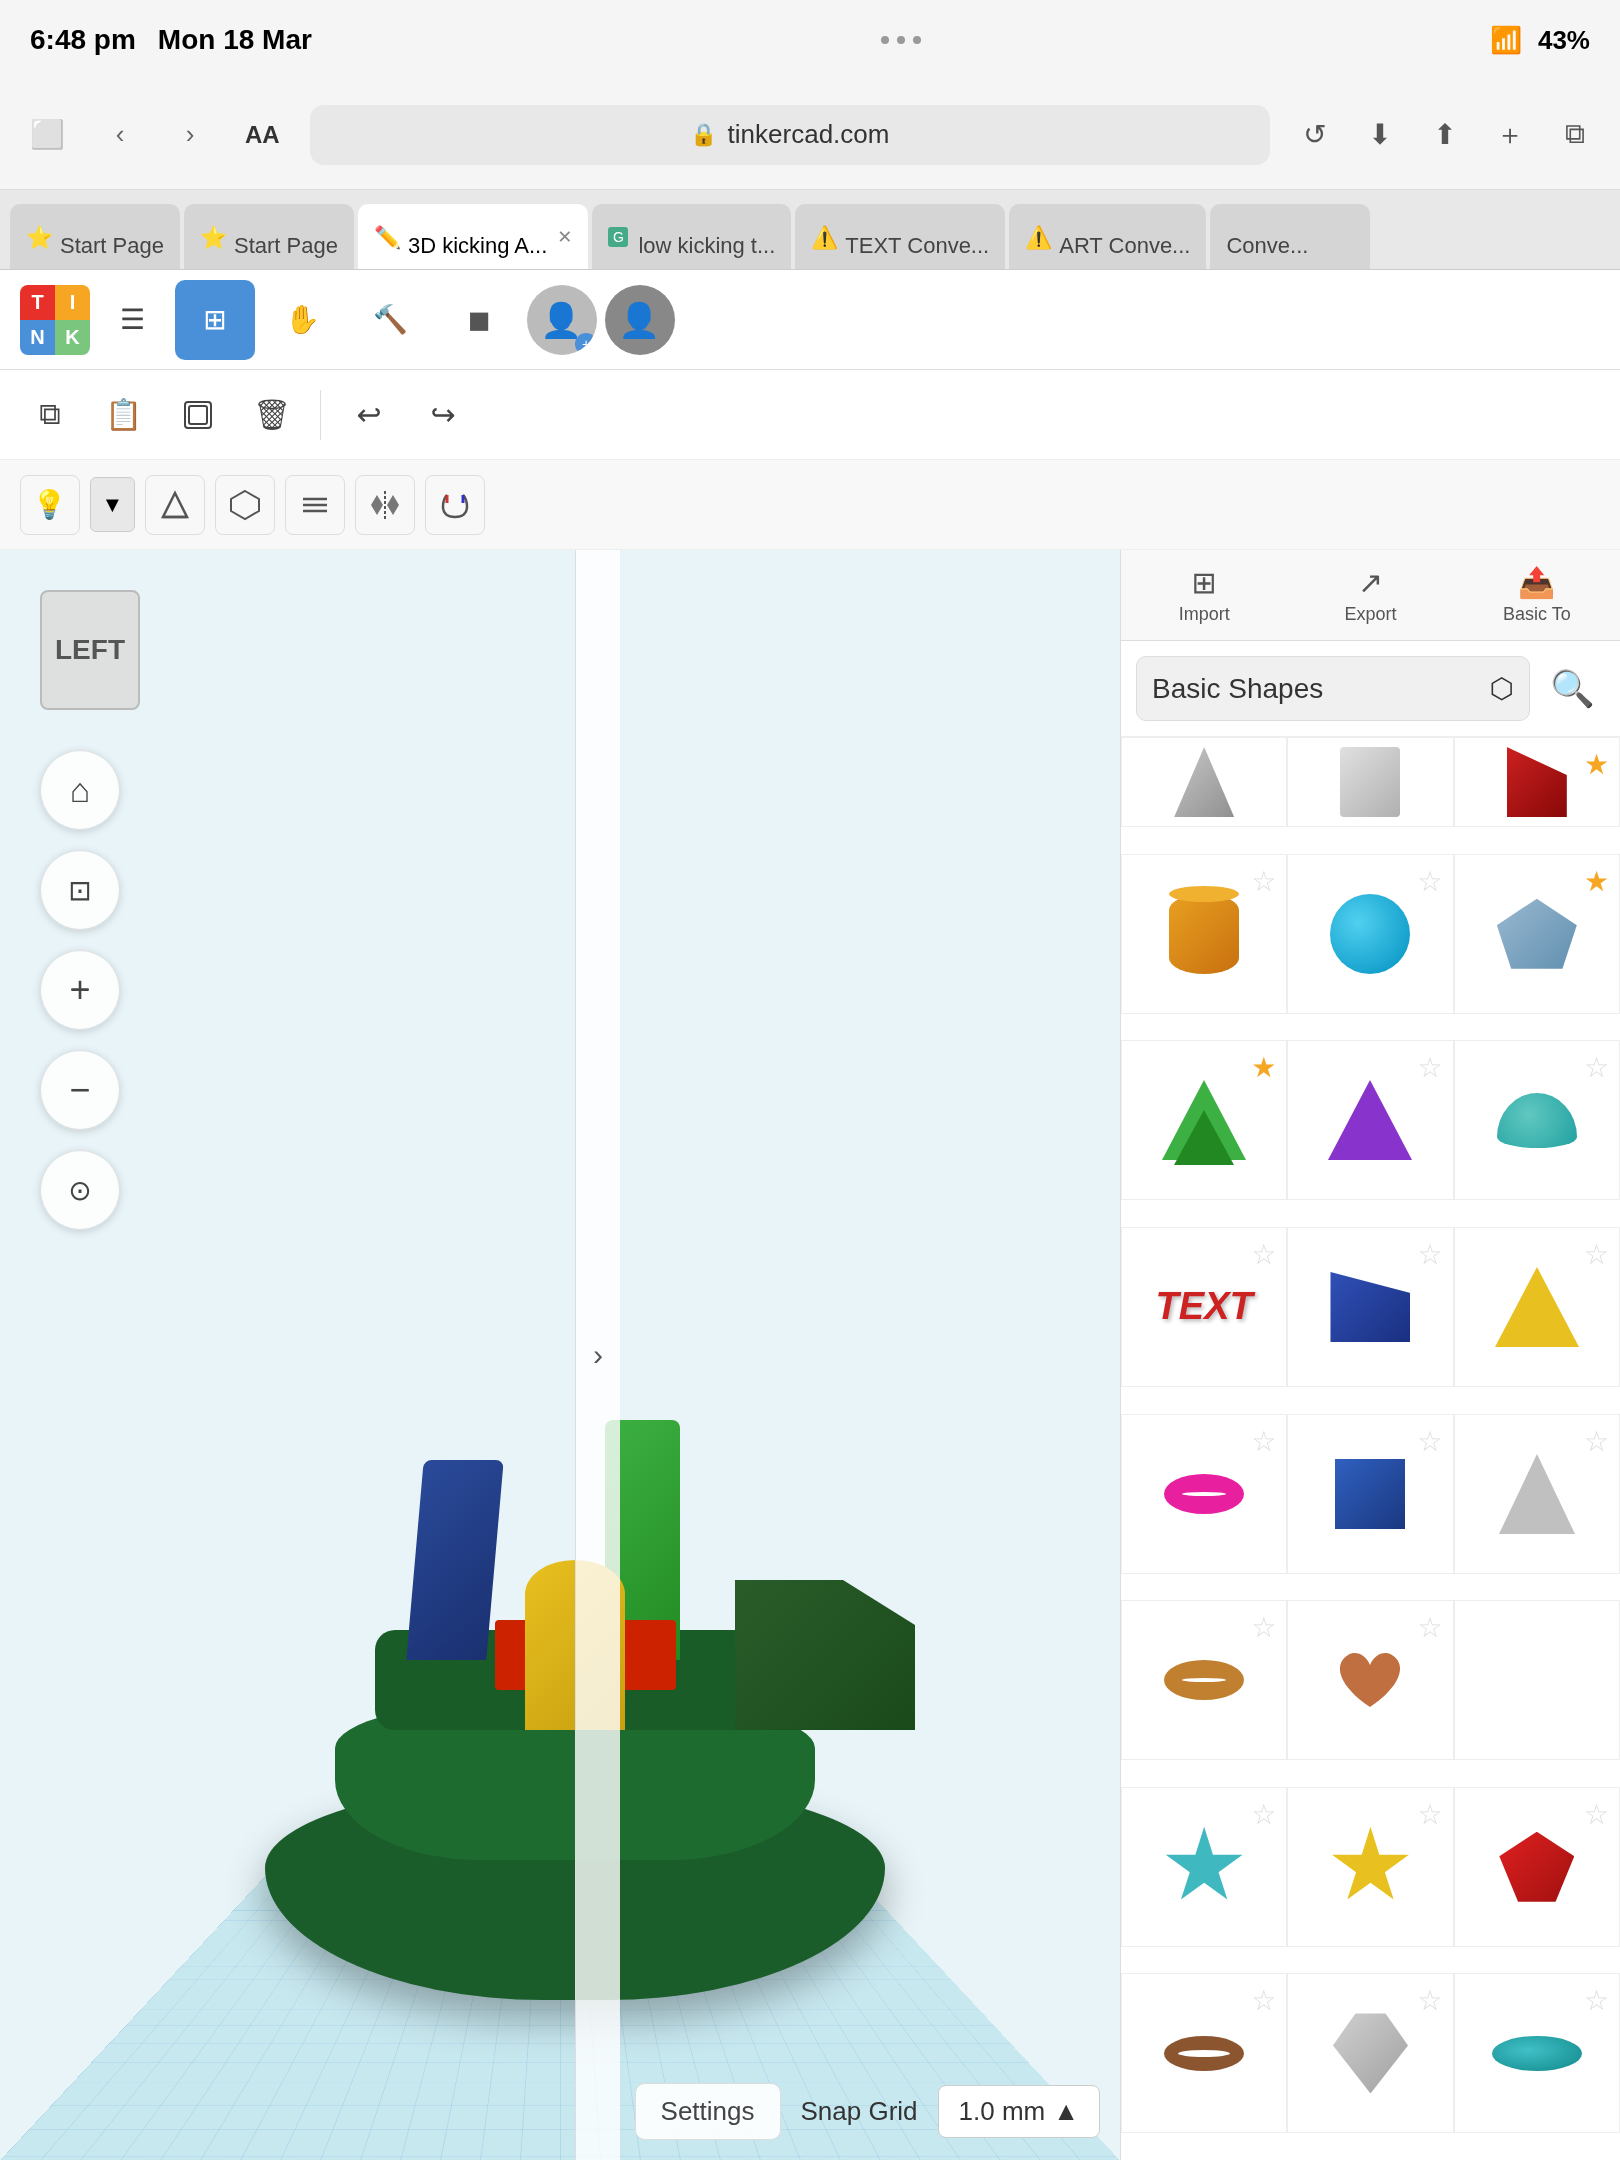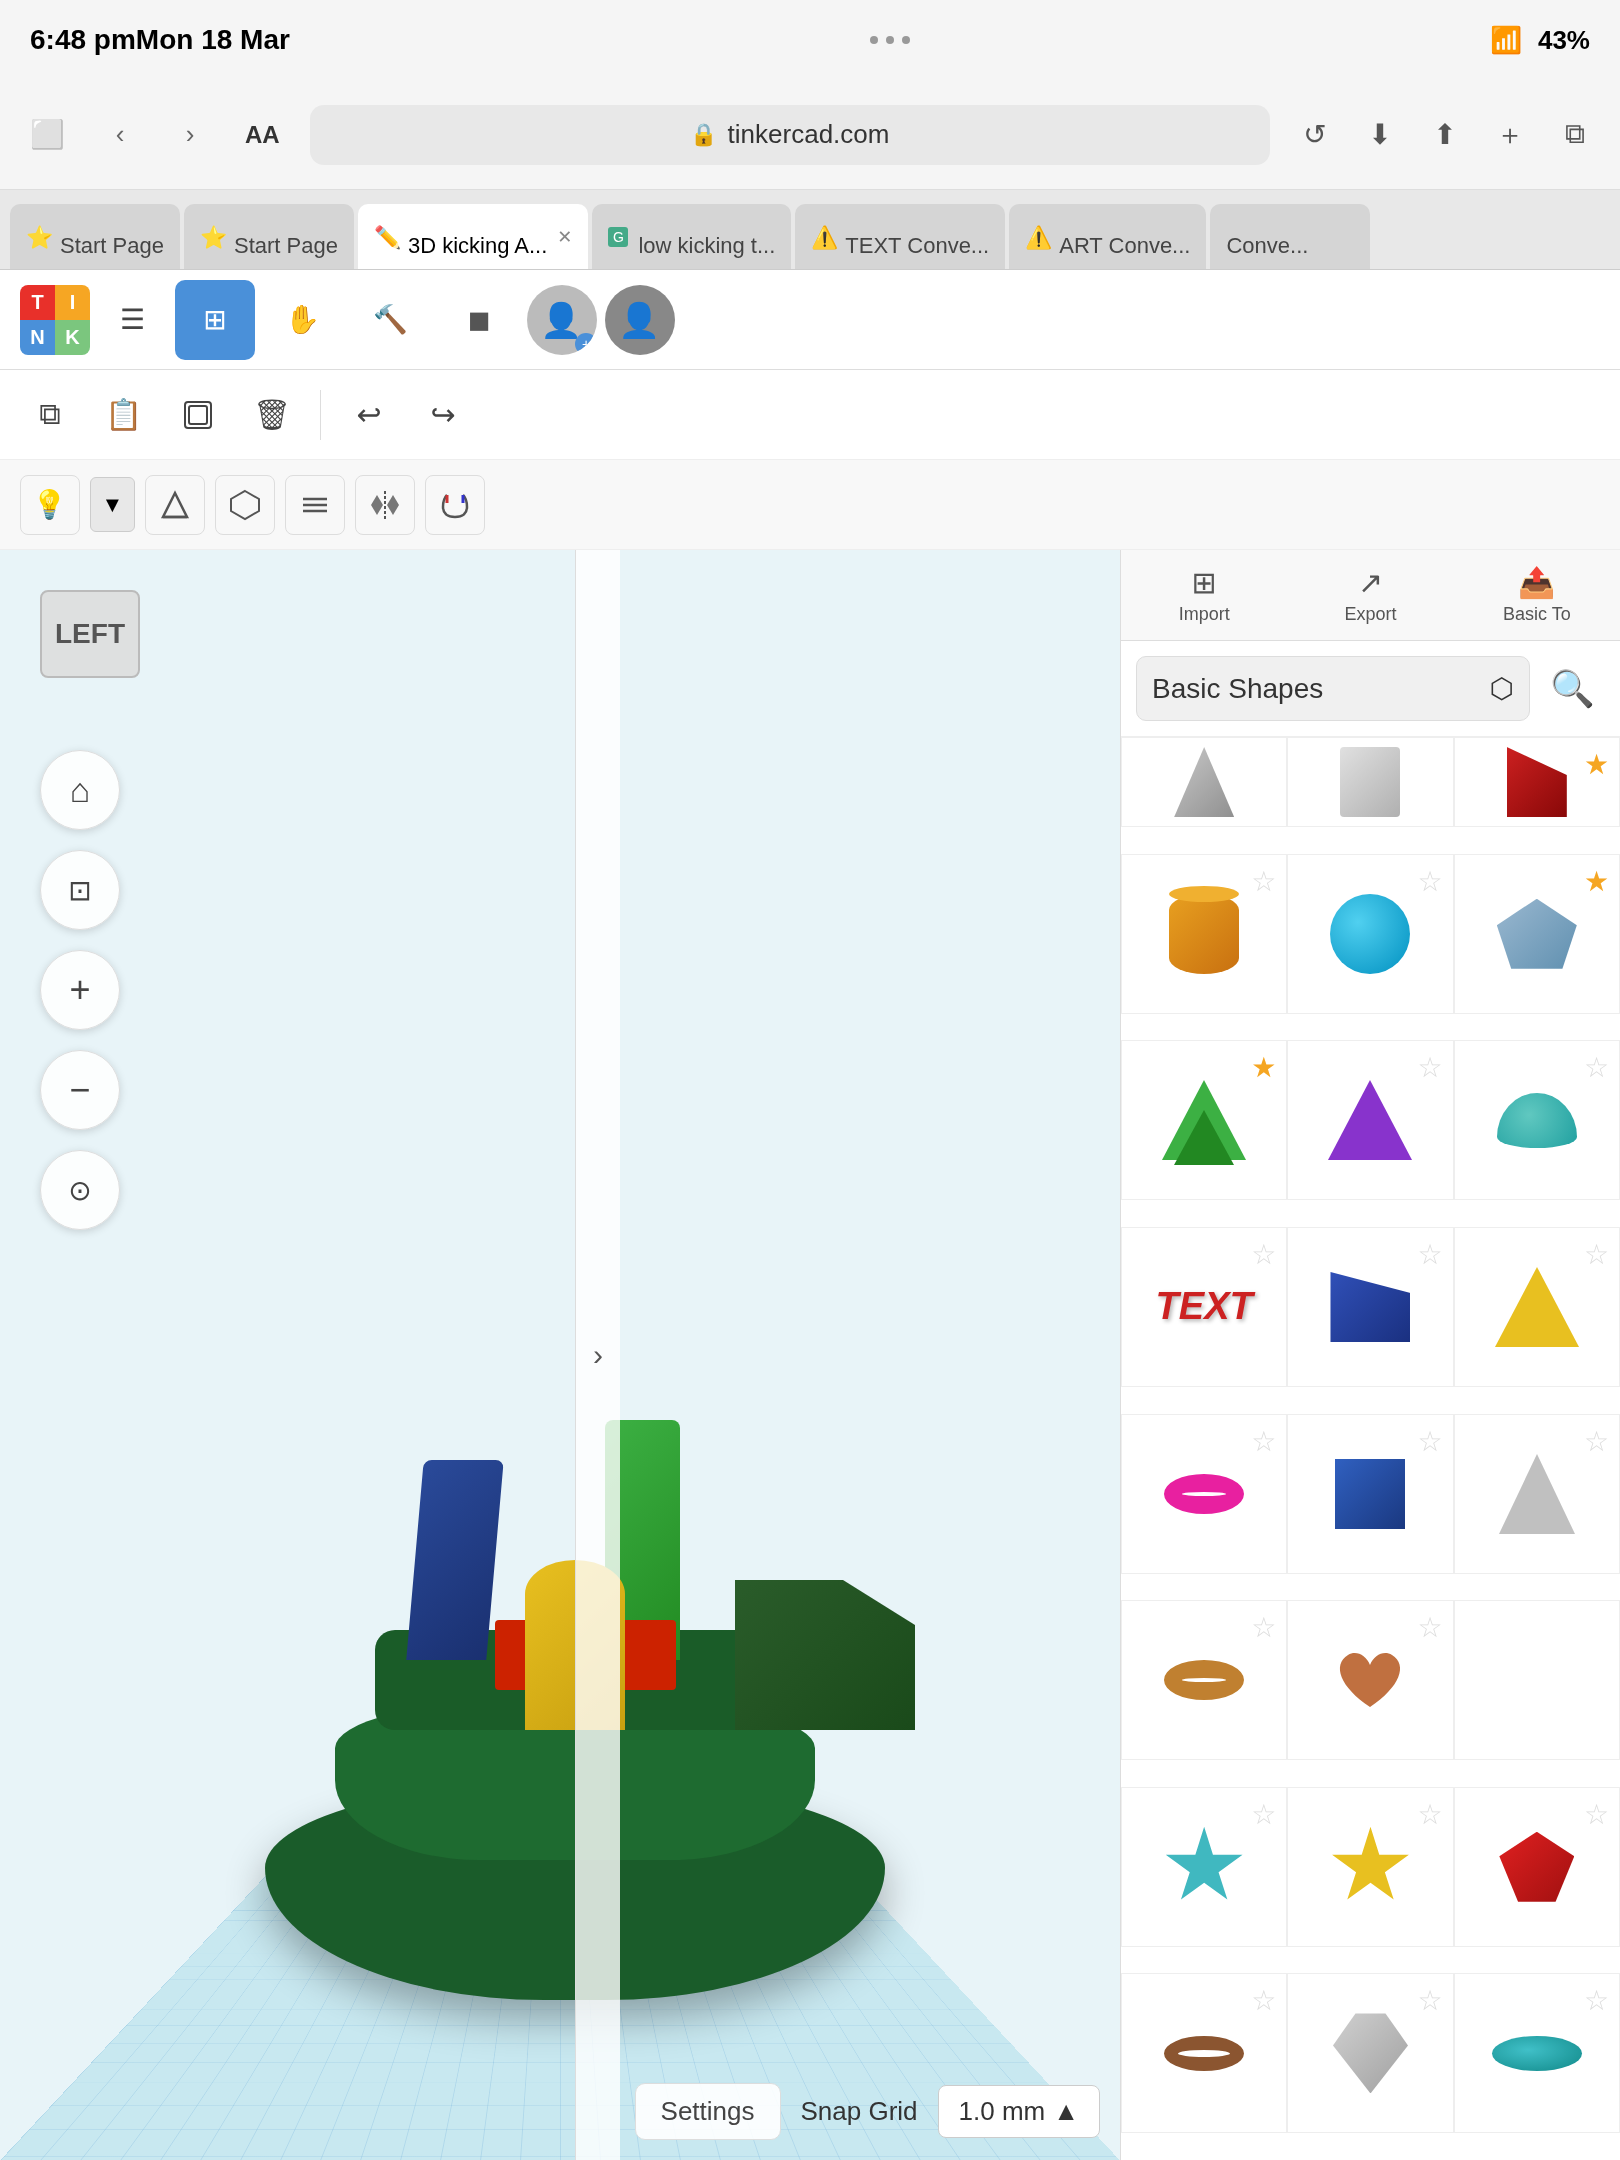--- a/index.html
+++ b/index.html
@@ -16,21 +16,21 @@
     #status-bar {
       height: 80px;
       background: #f5f5f5;
       display: flex;
       align-items: center;
       justify-content: space-between;
       padding: 0 30px;
       font-size: 28px;
       font-weight: 600;
     }
-    .status-left { display: flex; align-items: flex-end; gap: 0; }
+    .status-left { display: flex; align-items: flex-end; gap: 22px; }
     .status-right { display: flex; align-items: center; gap: 15px; font-size: 26px; }
     .status-dots { display: flex; gap: 8px; }
     .status-dot { width: 8px; height: 8px; background: #999; border-radius: 50%; }
 
     
     #browser-bar {
       height: 110px;
       background: #f5f5f5;
       display: flex;
       align-items: center;
@@ -273,21 +273,21 @@
       transform-origin: bottom center;
     }
 
     
     .view-cube {
       position: absolute;
       top: 40px; left: 40px;
       width: 130px; height: 130px;
     }
     .cube-box {
-      width: 100px; height: 88px;
+      width: 100px; height: 120px;
       background: rgba(220,220,220,0.85);
       border: 2px solid #bbb;
       border-radius: 8px;
       display: flex; align-items: center; justify-content: center;
       font-size: 28px;
       font-weight: 700;
       color: #555;
       position: relative;
     }
 

